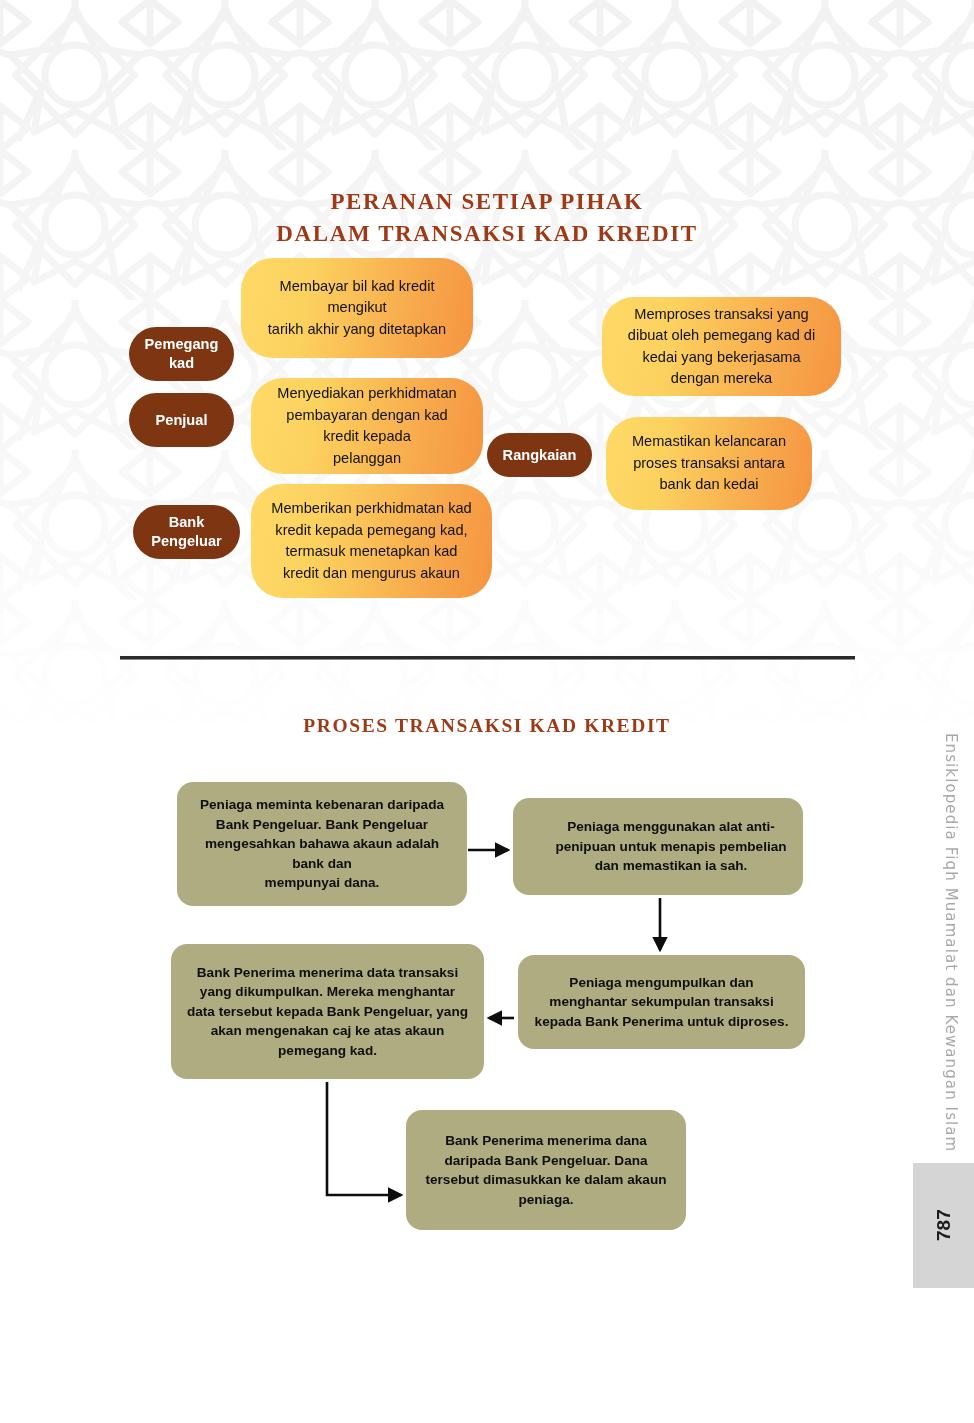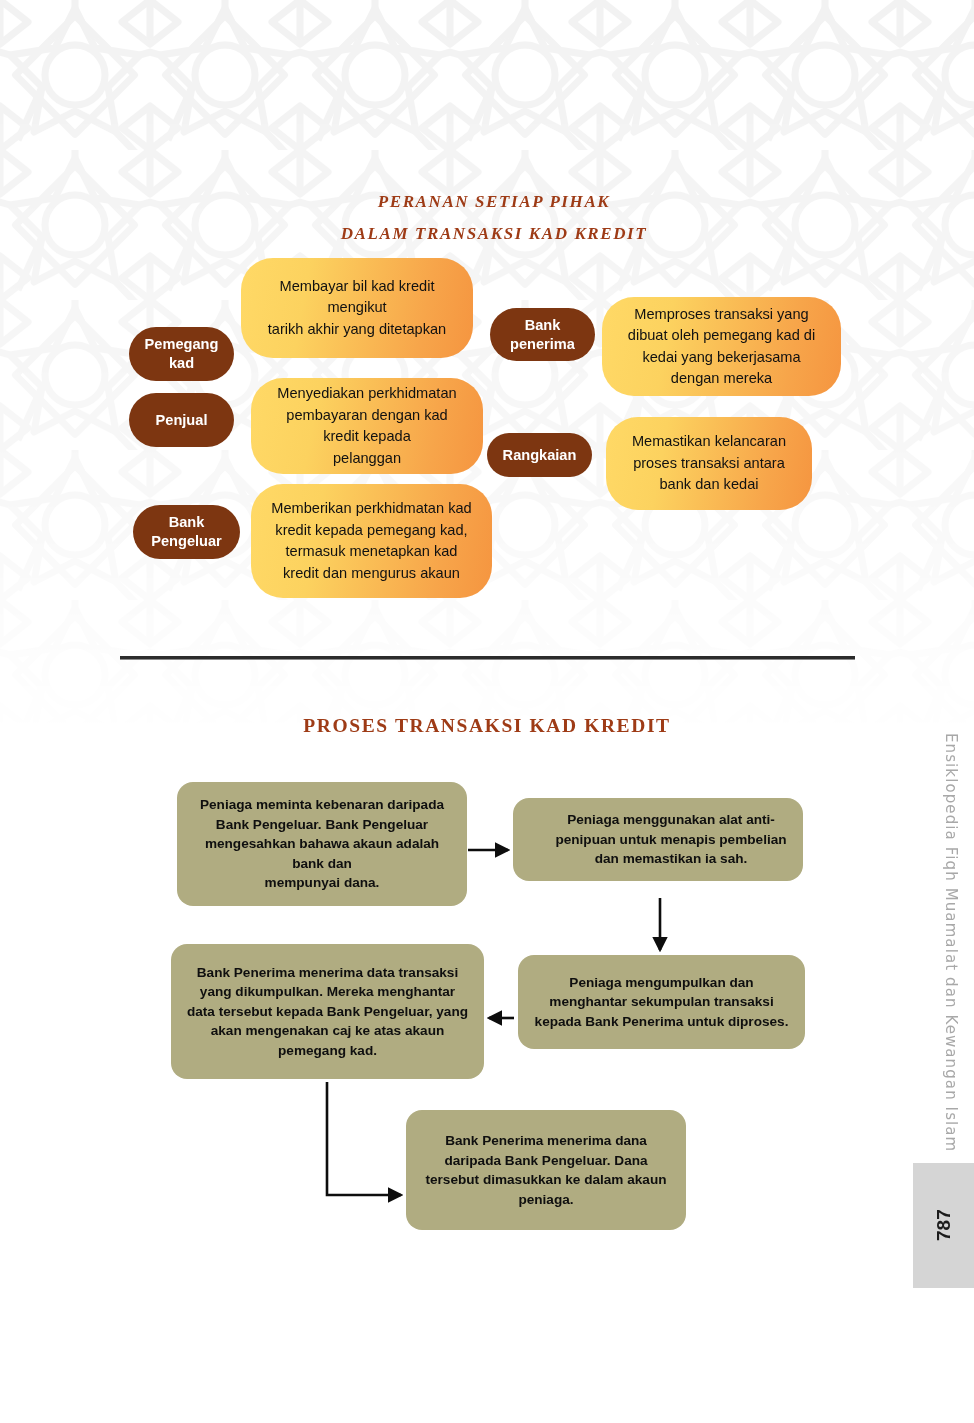--- a/index.html
+++ b/index.html
@@ -36,26 +36,25 @@
   
   .section-title {
     position: absolute;
     text-align: center;
     font-family: "Liberation Serif", serif;
     font-weight: bold;
     color: #9e3b16;
     letter-spacing: 1.6px;
   }
   #roles-title {
-    left: 144px;
+    left: 137px;
     top: 186px;
     width: 700px;
-    font-size: 17px;
+    font-size: 23px;
     line-height: 32px;
-    font-style: italic;
   }
   #process-title {
     left: 137px;
     top: 712px;
     width: 700px;
     font-size: 19.5px;
     line-height: 28px;
   }
   .title-line { display: block; }
 
@@ -214,36 +213,35 @@
   <div class="role-desc" style="left:241px; top:258px; width:232px; height:100px; white-space:pre-line;">Membayar bil kad kredit mengikut
 tarikh akhir yang ditetapkan</div>
 
   <div class="role-pill" style="left:129px; top:393px; width:105px; height:54px;">Penjual</div>
   <div class="role-desc" style="left:251px; top:378px; width:232px; height:96px; white-space:pre-line;">Menyediakan perkhidmatan pembayaran dengan kad kredit kepada
 pelanggan</div>
 
   <div class="role-pill" style="left:133px; top:505px; width:107px; height:54px;">Bank Pengeluar</div>
   <div class="role-desc" style="left:251px; top:484px; width:241px; height:114px;">Memberikan perkhidmatan kad kredit kepada pemegang kad, termasuk menetapkan kad kredit dan mengurus akaun</div>
 
-  <div class="role-pill" style="left:490px; top:308px; width:105px; height:53px;">Bank penerima</div>
   <div class="role-desc" style="left:602px; top:297px; width:239px; height:99px;">Memproses transaksi yang dibuat oleh pemegang kad di kedai yang bekerjasama dengan mereka</div>
 
   <div class="role-pill" style="left:487px; top:433px; width:105px; height:44px;">Rangkaian</div>
   <div class="role-desc" style="left:606px; top:417px; width:206px; height:93px;">Memastikan kelancaran proses transaksi antara bank dan kedai</div>
 
   <div id="divider"></div>
 
   <div class="section-title" id="process-title">
     <span class="title-line">PROSES TRANSAKSI KAD KREDIT</span>
   </div>
 
   <div class="flow-box" style="left:177px; top:782px; width:290px; height:124px; white-space:pre-line;">Peniaga meminta kebenaran daripada Bank  Pengeluar. Bank Pengeluar mengesahkan bahawa akaun adalah bank dan
 mempunyai dana.</div>
 
-  <div class="flow-box" style="left:513px; top:798px; width:290px; height:83px;padding-left:40px;">Peniaga menggunakan alat anti-penipuan untuk menapis pembelian dan memastikan ia sah.</div>
+  <div class="flow-box" style="left:513px; top:798px; width:290px; height:97px;padding-left:40px;">Peniaga menggunakan alat anti-penipuan untuk menapis pembelian dan memastikan ia sah.</div>
 
   <div class="flow-box" style="left:518px; top:955px; width:287px; height:94px;">Peniaga mengumpulkan dan menghantar sekumpulan transaksi kepada Bank Penerima untuk diproses.</div>
 
   <div class="flow-box" style="left:171px; top:944px; width:313px; height:135px;">Bank Penerima menerima data transaksi yang dikumpulkan. Mereka menghantar data tersebut kepada Bank Pengeluar, yang akan mengenakan caj ke atas akaun pemegang kad.</div>
 
   <div class="flow-box" style="left:406px; top:1110px; width:280px; height:120px;">Bank Penerima menerima dana daripada Bank Pengeluar. Dana tersebut dimasukkan ke dalam akaun peniaga.</div>
 
   <svg id="flow-arrows" viewBox="0 0 974 540" xmlns="http://www.w3.org/2000/svg">
     <defs>
       <marker id="ahead" viewBox="0 0 10 10" refX="8.5" refY="5" markerWidth="6" markerHeight="6" orient="auto-start-reverse">

